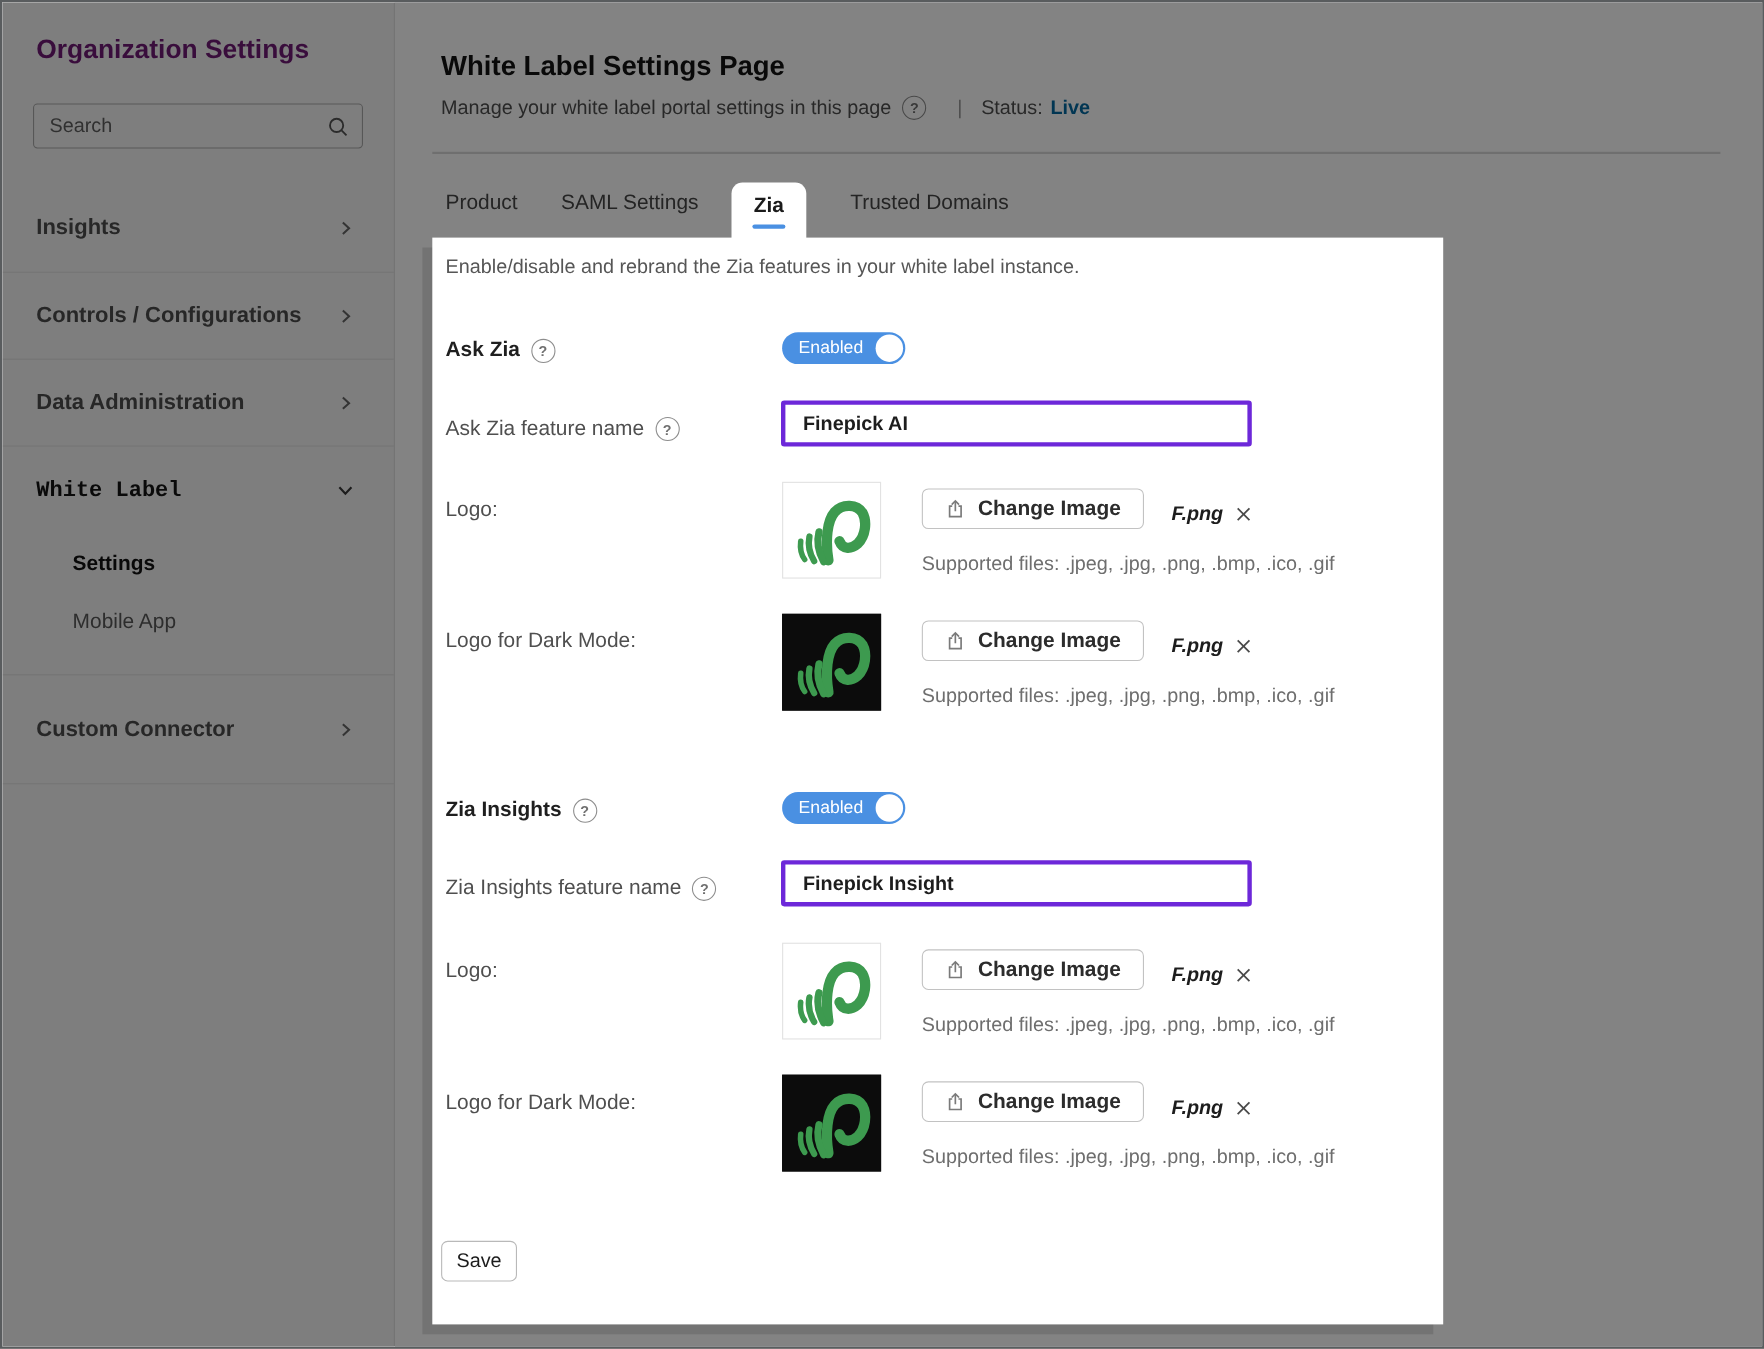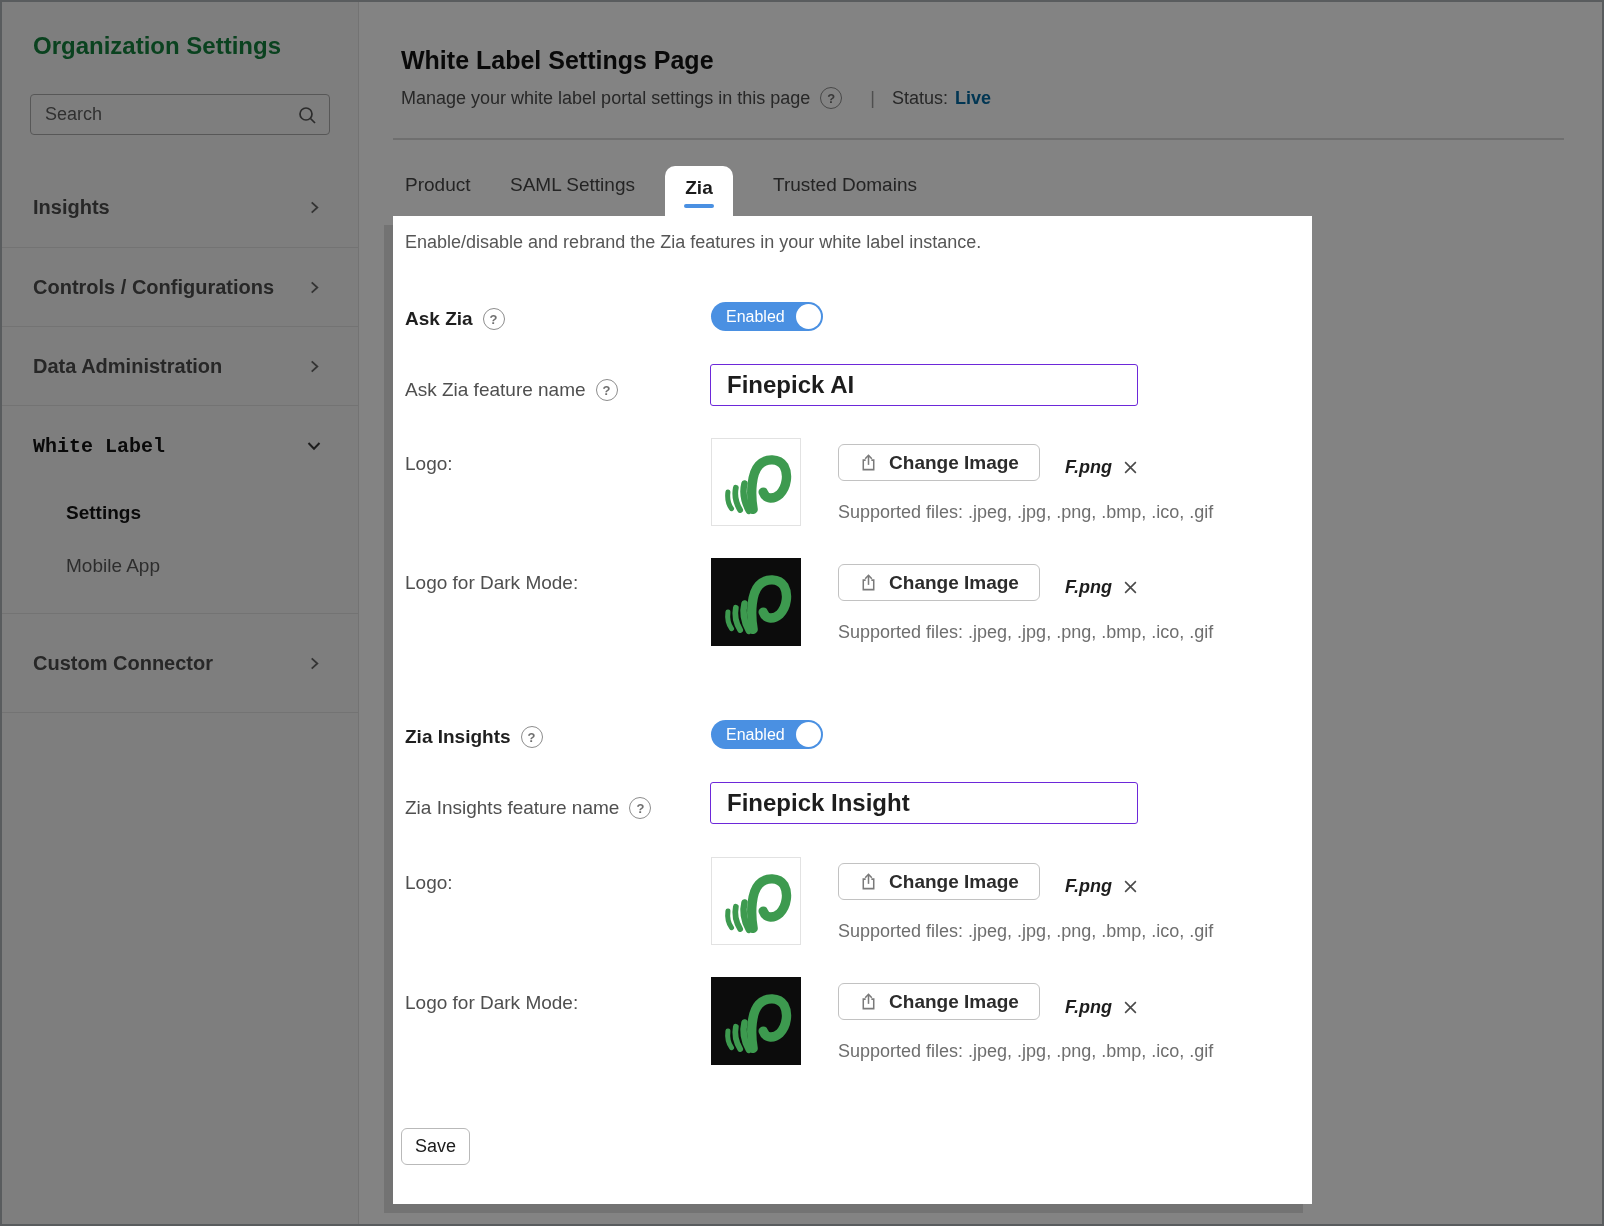--- a/index.html
+++ b/index.html
@@ -8,21 +8,21 @@
     position:relative; width:1604px; height:1226px;
     background:#ffffff; overflow:hidden;
     border:2px solid #595c5e;
   }
 
   
   .sidebar {
     position:absolute; left:0; top:0; width:357px; height:100%;
     background:#f6f6f6; border-right:1px solid #e0e0e0; z-index:1;
   }
-  .sidebar-title { position:absolute; left:31px; top:30px; font-size:24px; font-weight:700; color:#15803d; }
+  .sidebar-title { position:absolute; left:31px; top:30px; font-size:24px; font-weight:700; color:#701a75; }
   .search-box {
     position:absolute; left:28px; top:92px; width:300px; height:41px;
     border:1px solid #a9a9a9; border-radius:4px; display:flex; align-items:center; padding:0 12px 0 14px;
   }
   .search-box input {
     flex:1; border:none; outline:none; background:transparent; font-size:18px; color:#333;
     font-family:"Liberation Sans","DejaVu Sans",sans-serif;
   }
   .search-box input::placeholder { color:#5f5f5f; }
   .nav { position:absolute; left:0; top:166px; right:0; }
@@ -80,22 +80,22 @@
   .intro { left:12px; top:16px; font-size:18px; color:#565656; }
   .field-label { display:flex; align-items:center; gap:10px; font-size:19px; color:#4f4f4f; height:30px; }
   .field-label.bold { font-weight:700; color:#1f1f1f; }
   .toggle {
     width:112px; height:29px; border-radius:15px; background:#4a90e2; display:flex;
     align-items:center; justify-content:space-between; padding-left:15px; cursor:pointer;
   }
   .toggle .t-lbl { color:#fff; font-size:16px; }
   .toggle .knob { width:25px; height:25px; border-radius:50%; background:#fff; margin-right:2px; flex:0 0 auto; }
   .text-input {
-    width:428px; height:42px; border:1px solid #6d28d9; border-radius:3px; padding:0 16px;
-    font-size:24px; font-weight:600; color:#1d1d1d; outline:none; background:#fff;
+    width:428px; height:42px; border:4px solid #6d28d9; border-radius:3px; padding:0 16px;
+    font-size:18px; font-weight:600; color:#1d1d1d; outline:none; background:#fff;
     font-family:"Liberation Sans","DejaVu Sans",sans-serif;
   }
   .logo-box {
     width:90px; height:88px; border:1px solid #e2e2e2; background:#fff;
     display:flex; align-items:center; justify-content:center;
   }
   .logo-box.dark { background:#0c0c0c; border-color:#0c0c0c; }
   .change-btn {
     width:202px; height:37px; background:#fff; border:1px solid #c2c2c2; border-radius:6px;
     display:flex; align-items:center; justify-content:center; gap:11px;

